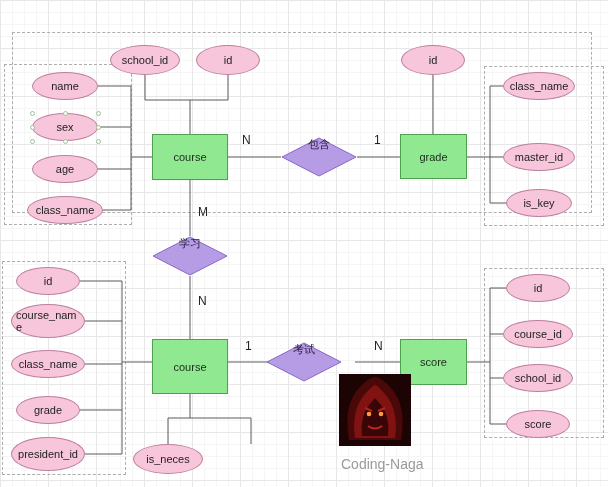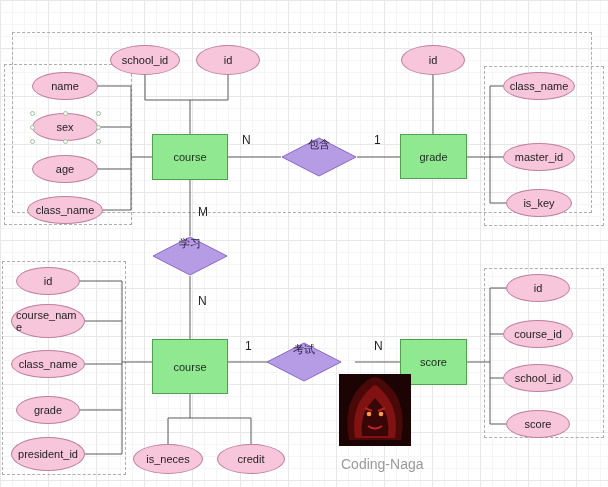--- a/index.html
+++ b/index.html
@@ -80,21 +80,20 @@
   <div class="attr" style="left:503px;top:72px;width:72px;height:28px">class_name</div>
   <div class="attr" style="left:503px;top:143px;width:72px;height:28px">master_id</div>
   <div class="attr" style="left:506px;top:189px;width:66px;height:28px">is_key</div>
 
   <div class="attr" style="left:16px;top:267px;width:64px;height:28px">id</div>
   <div class="attr" style="left:11px;top:304px;width:74px;height:34px">course_name</div>
   <div class="attr" style="left:11px;top:350px;width:74px;height:28px">class_name</div>
   <div class="attr" style="left:11px;top:437px;width:74px;height:34px">president_id</div>
   <div class="attr" style="left:16px;top:396px;width:64px;height:28px">grade</div>
   <div class="attr" style="left:133px;top:444px;width:70px;height:30px">is_neces</div>
-  <div class="attr" style="left:217px;top:444px;width:68px;height:30px">credit</div>
 
   <div class="attr" style="left:506px;top:274px;width:64px;height:28px">id</div>
   <div class="attr" style="left:503px;top:320px;width:70px;height:28px">course_id</div>
   <div class="attr" style="left:503px;top:364px;width:70px;height:28px">school_id</div>
   <div class="attr" style="left:506px;top:410px;width:64px;height:28px">score</div>
 
   <div class="entity" style="left:152px;top:134px;width:76px;height:46px">course</div>
   <div class="entity" style="left:400px;top:134px;width:67px;height:45px">grade</div>
   <div class="entity" style="left:152px;top:339px;width:76px;height:55px">course</div>
   <div class="entity" style="left:400px;top:339px;width:67px;height:46px">score</div>

